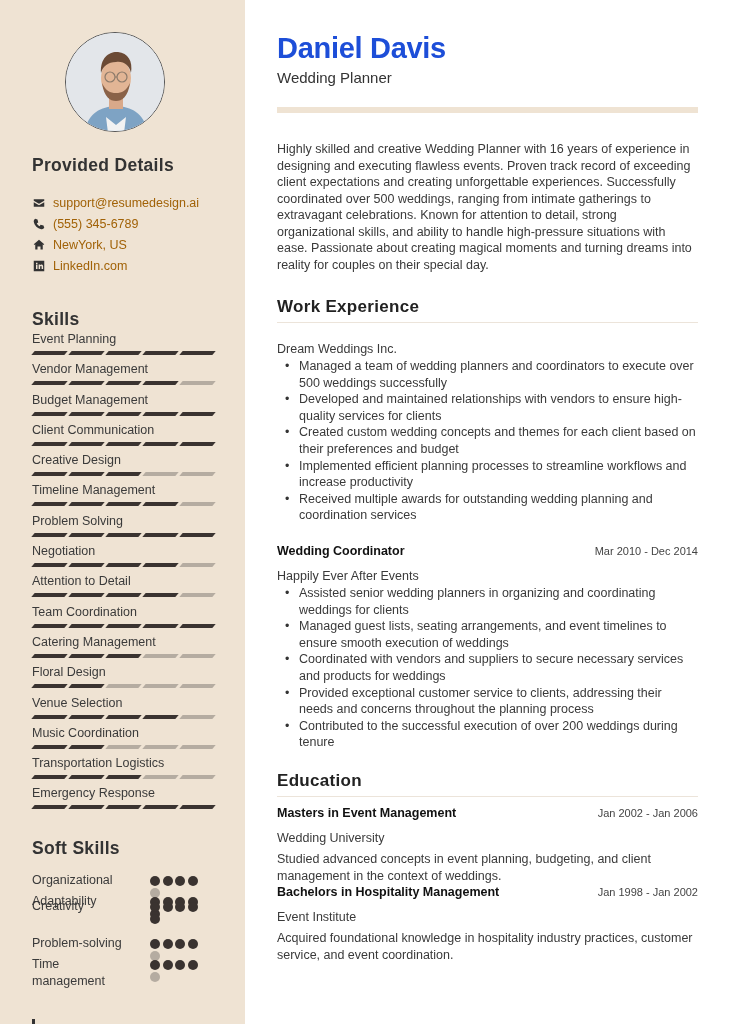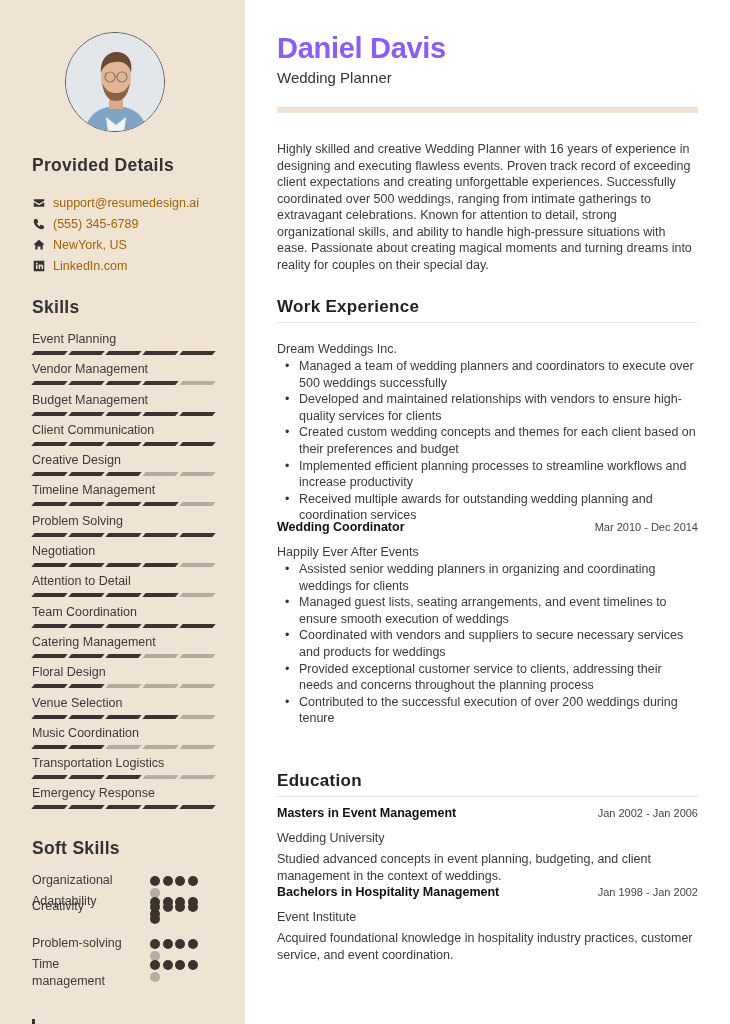--- a/index.html
+++ b/index.html
@@ -32,21 +32,21 @@
   .bar.off { background: #b5aca1; }
 
   .soft { position: absolute; left: 32px; top: 872px; width: 180px; }
   .soft-row { display: flex; align-items: flex-start; height: 21px; position: relative; }
   .soft-name { font-size: 12.5px; color: #3a3a3a; width: 118px; line-height: 17px; }
   .dots { position: relative; width: 60px; height: 17px; }
   .dot { position: absolute; width: 10px; height: 10px; border-radius: 50%; background: #3a3330; top: 4px; }
   .dot.off { background: #b5aca1; }
 
   .main { position: absolute; left: 277px; top: 0; width: 421px; }
-  .name { position: absolute; top: 32px; font-size: 29px; font-weight: bold; color: #8b5cf6; letter-spacing: -0.3px; }
+  .name { position: absolute; top: 32px; font-size: 29px; font-weight: bold; color: #1d4ed8; letter-spacing: -0.3px; }
   .role { position: absolute; top: 69px; font-size: 15px; color: #333; }
   .accent-bar { position: absolute; top: 107px; left: 0; width: 421px; height: 6px; background: #efe3d3; }
   .summary { position: absolute; top: 141px; font-size: 12.5px; line-height: 16.5px; color: #3a3a3a; width: 421px; }
 
   .sec-h { position: absolute; font-size: 17px; font-weight: bold; color: #222; letter-spacing: 0.3px; }
   .sec-line { position: absolute; left: 0; width: 421px; height: 1px; background: #ece4da; }
 
   .entry { position: absolute; left: 0; width: 421px; }
   .entry-head { display: flex; justify-content: space-between; align-items: baseline; }
   .entry-title { font-size: 12.5px; font-weight: bold; color: #111; }
@@ -105,21 +105,21 @@
     <li>
       <span class="ic">
           <svg viewBox="0 0 16 16">
             <path d="M1 1h14v14H1z M4 6v6h2V6z M4 3.5v1.8h2V3.5z M7.5 6v6h2V9c0-1 1-1.3 1.5-1 .5.2.5.8.5 1.2V12h2V8.5C13.5 6 10.5 5.5 9.5 7V6z" fill-rule="evenodd"></path>
           </svg>
         </span>
       <span>LinkedIn.com</span>
     </li>
   </ul>
 
-  <h2 class="side-h" style="top:297px;">Skills</h2>
+  <h2 class="side-h" style="top:309px;">Skills</h2>
   <div class="skills" id="skills">
       <div class="skill">
         <div class="skill-name">Event Planning</div>
         <div class="bars">
           <span class="bar"></span>
           <span class="bar"></span>
           <span class="bar"></span>
           <span class="bar"></span>
           <span class="bar"></span>
         </div>
@@ -345,21 +345,21 @@
       <div class="entry" style="top: 331px;">
     <div class="entry-org">Dream Weddings Inc.</div>
     <ul class="bullets">
       <li>Managed a team of wedding planners and coordinators to execute over 500 weddings successfully</li>
           <li>Developed and maintained relationships with vendors to ensure high-quality services for clients</li>
           <li>Created custom wedding concepts and themes for each client based on their preferences and budget</li>
           <li>Implemented efficient planning processes to streamline workflows and increase productivity</li>
           <li>Received multiple awards for outstanding wedding planning and coordination services</li>
     </ul>
       </div>
-      <div class="entry" style="top: 520px;">
+      <div class="entry" style="top: 544px;">
     <div class="entry-head">
       <span class="entry-title">Wedding Coordinator</span>
       <span class="entry-date">Mar 2010 - Dec 2014</span>
     </div>
     <div class="entry-org">Happily Ever After Events</div>
     <ul class="bullets">
       <li>Assisted senior wedding planners in organizing and coordinating weddings for clients</li>
           <li>Managed guest lists, seating arrangements, and event timelines to ensure smooth execution of weddings</li>
           <li>Coordinated with vendors and suppliers to secure necessary services and products for weddings</li>
           <li>Provided exceptional customer service to clients, addressing their needs and concerns throughout the planning process</li>

